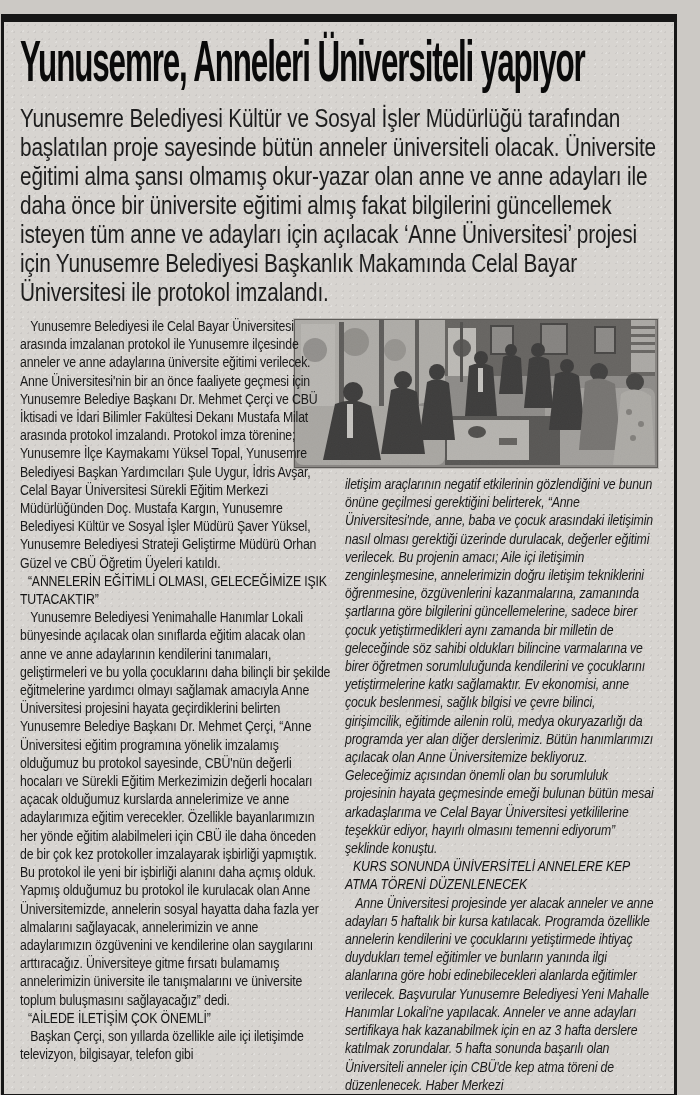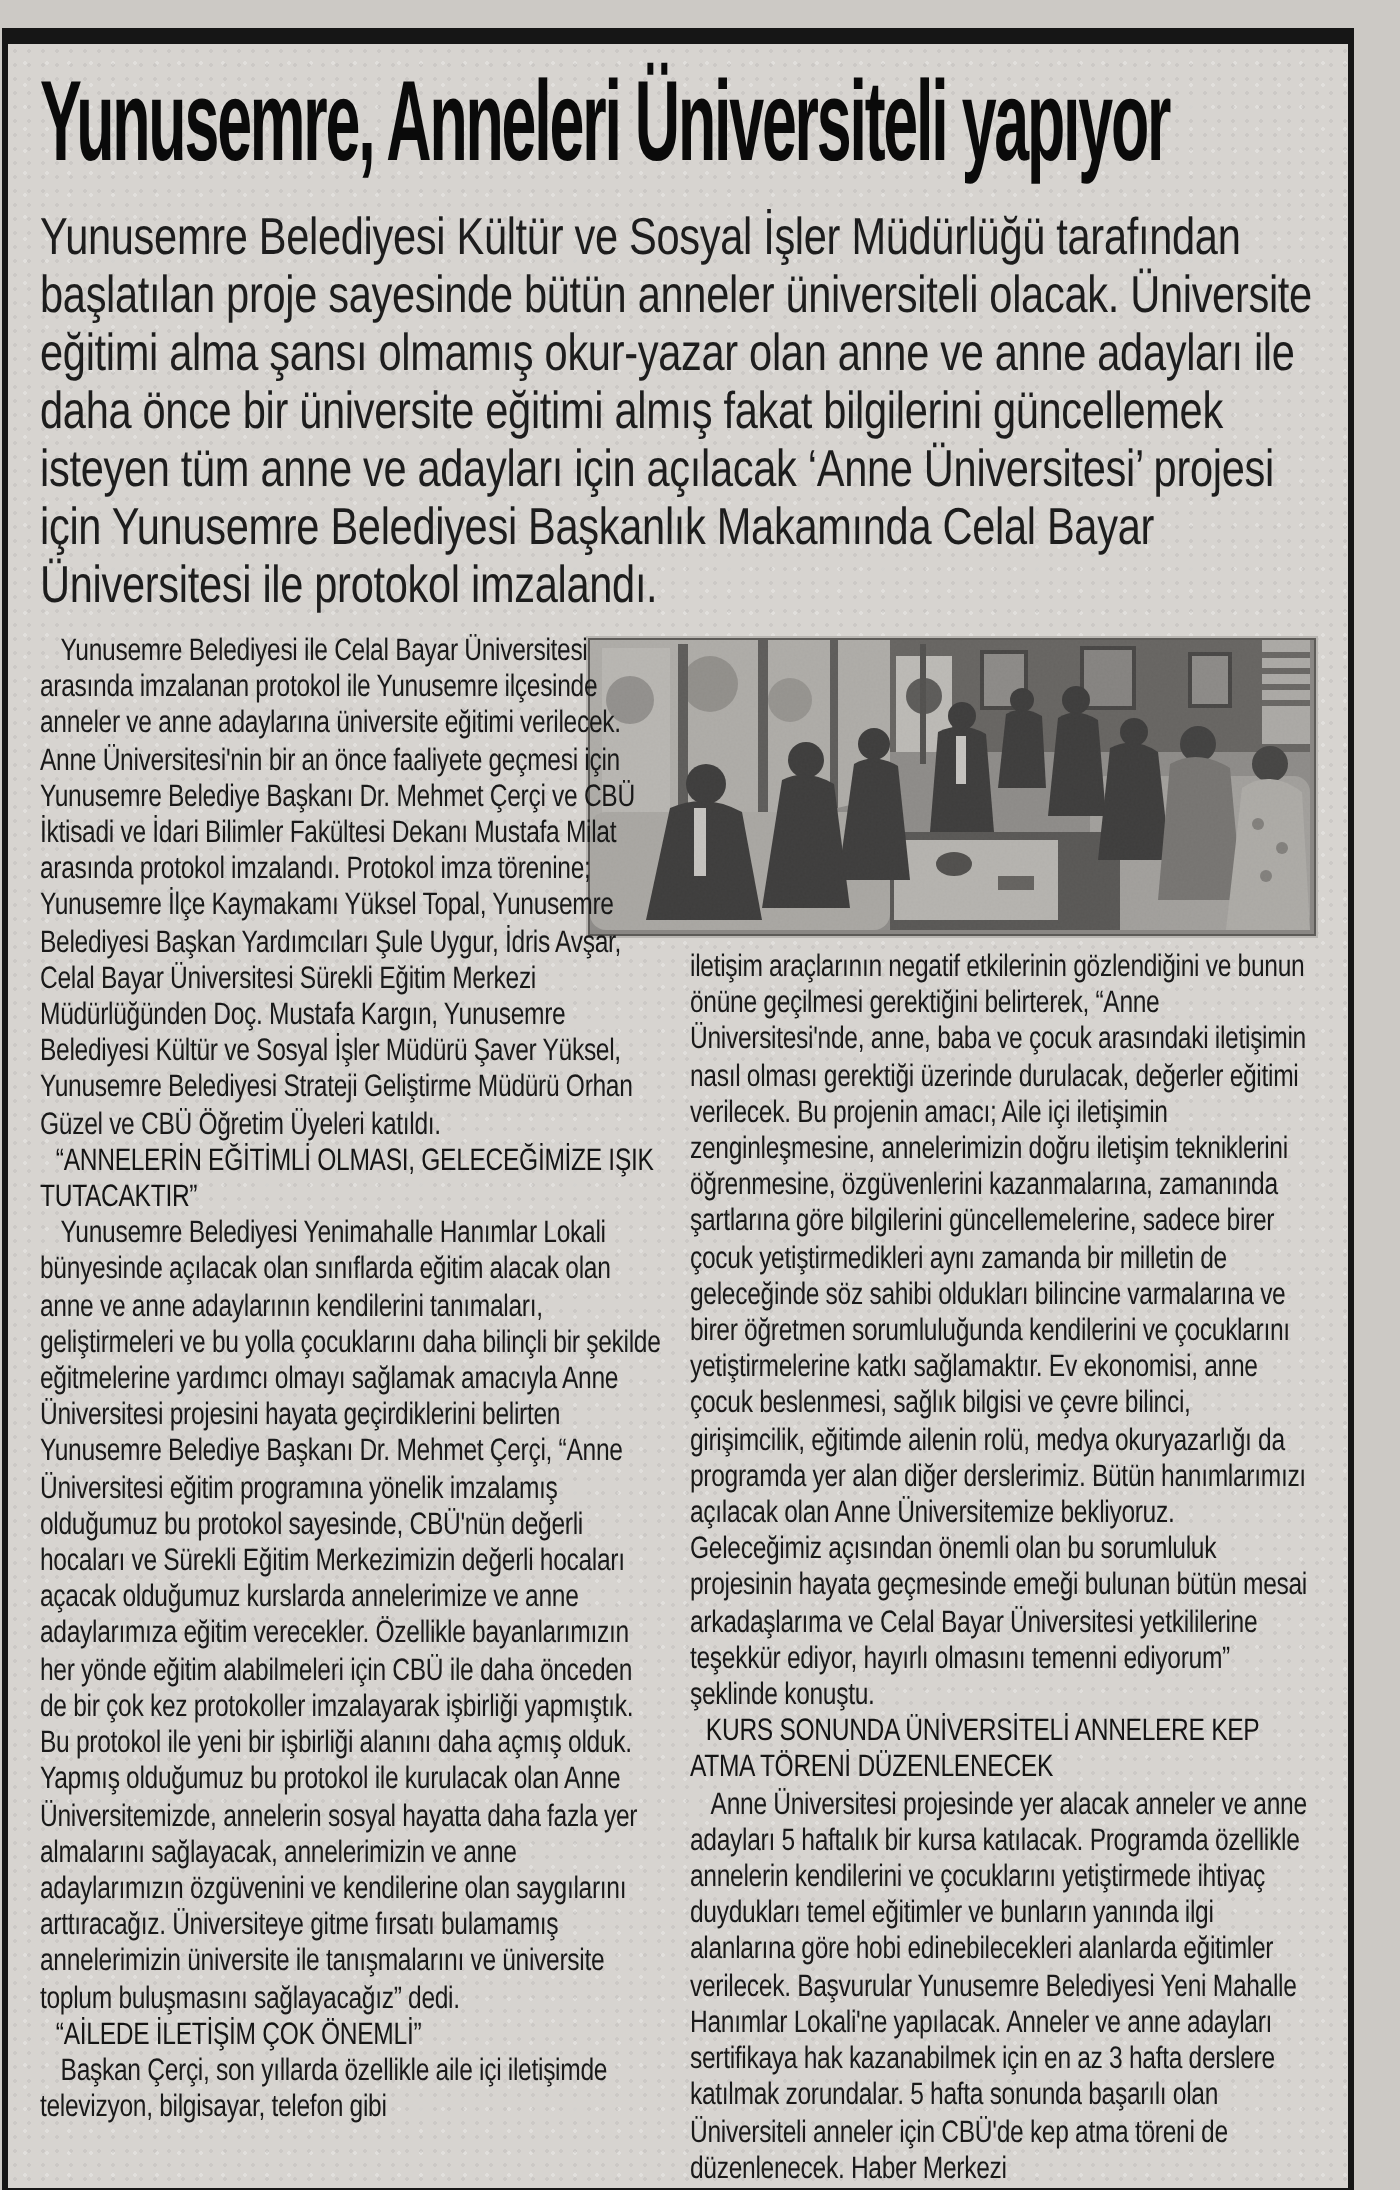--- a/index.html
+++ b/index.html
@@ -39,21 +39,21 @@
     color:#1d1d1d;
     transform:scaleX(0.80); transform-origin:left top;
   }
   .body-area {
     position:relative;
     margin:10px 14px 0 16px;
     height:781px; overflow:hidden;
   }
   .cols { display:flex; }
   .col { width:311px; overflow:visible; }
-  .col + .col { margin-left:14px; }
+  .col + .col { margin-left:14px;font-style:italic; }
   .col-inner {
     width:392px;
     transform:scaleX(0.793); transform-origin:left top;
     font-size:15.5px; line-height:18.2px; letter-spacing:-0.2px;
     color:#191919; text-align:left;
   }
   .col-inner p { margin:0; text-indent:13px; }
   .col-inner p.noindent { text-indent:0; }
   .col-inner p.subhead { text-indent:10px; text-transform:none; color:#141414; }
   .photo-spacer { height:158px; }

